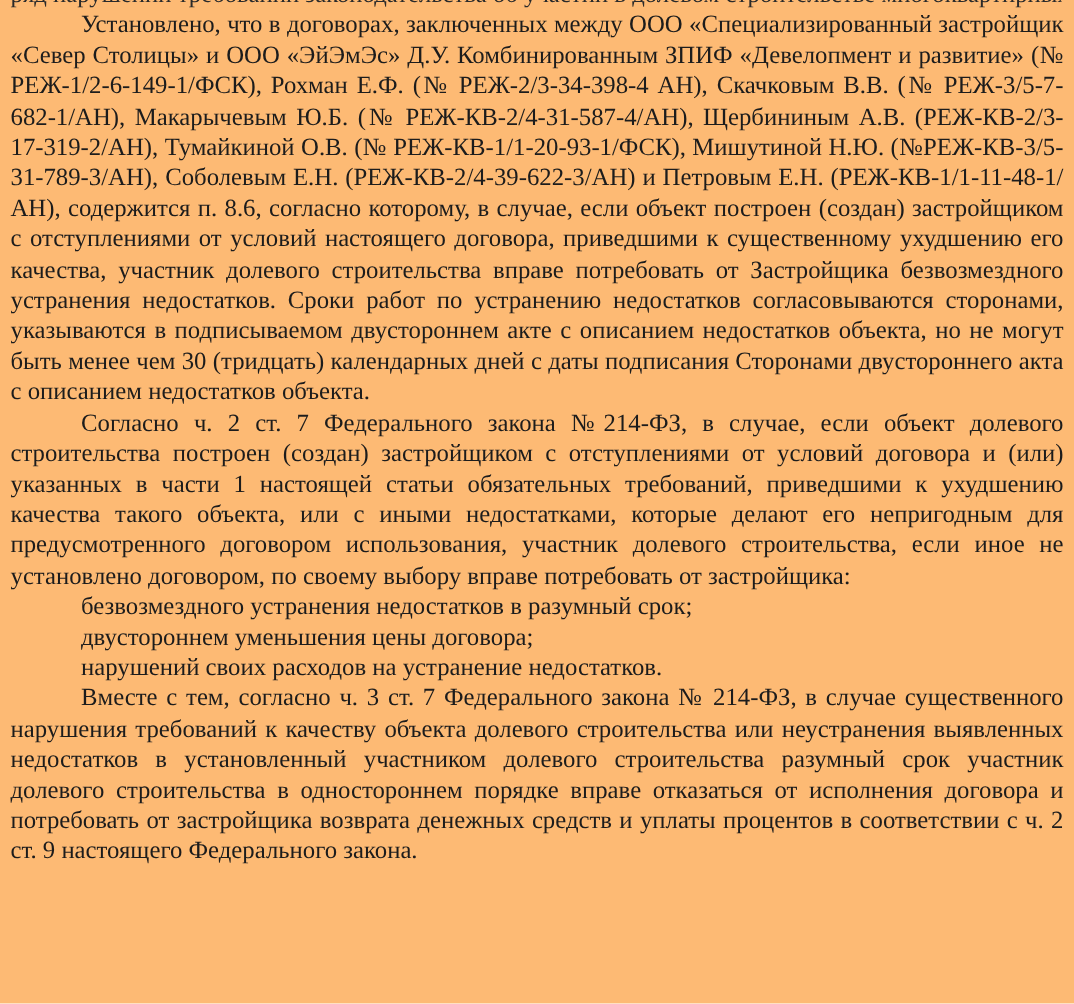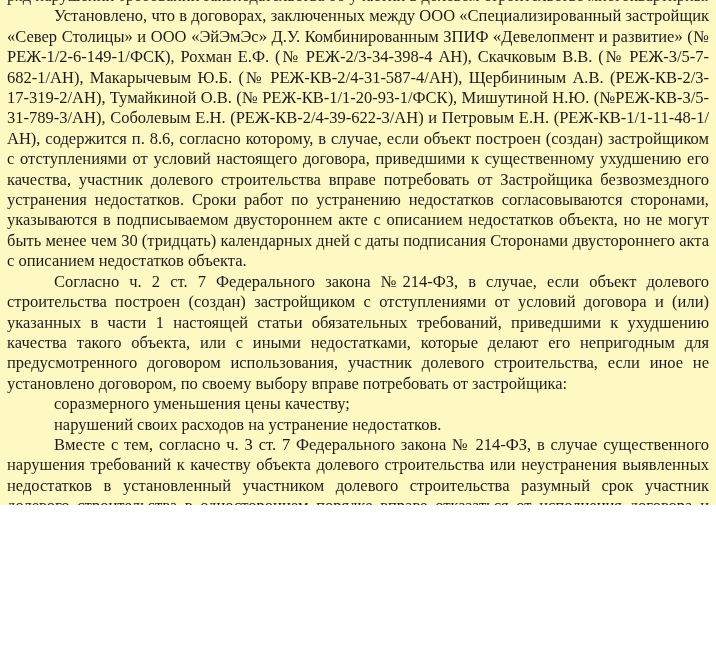--- a/index.html
+++ b/index.html
@@ -3,22 +3,22 @@
 <meta charset="utf-8">
 <style>
   html, body {
     margin: 0;
     padding: 0;
     background: #ffffff;
   }
   .sheet {
     position: relative;
     width: 716px;
-    height: 505px;
-    background: #fef9c3;
+    height: 669px;
+    background: #fdba74;
     overflow: hidden;
   }
   .text-block {
     position: absolute;
     left: 7px;
     top: -14px;
     width: 702px;
     font-family: "Liberation Serif", "DejaVu Serif", serif;
     font-size: 16.5px;
     line-height: 20.4px;
@@ -41,17 +41,18 @@
   }
 </style>
 </head>
 <body>
 
 <div class="sheet">
   <div class="text-block">
     <p class="clipped-line">ряд нарушений требований законодательства об участии в долевом строительстве многоквартирных домов и иных объектов недвижимости</p>
     <p>Установлено, что в договорах, заключенных между ООО «Специализированный застройщик «Север Столицы» и ООО «ЭйЭмЭс» Д.У. Комбинированным ЗПИФ «Девелопмент и развитие» (№ РЕЖ-1/2-6-149-1/ФСК), Рохман Е.Ф. (№ РЕЖ-2/3-34-398-4 АН), Скачковым В.В. (№ РЕЖ-3/5-7-682-1/АН), Макарычевым Ю.Б. (№ РЕЖ-КВ-2/4-31-587-4/АН), Щербининым А.В. (РЕЖ-КВ-2/3-17-319-2/АН), Тумайкиной О.В. (№ РЕЖ-КВ-1/1-20-93-1/ФСК), Мишутиной Н.Ю. (№РЕЖ-КВ-3/5-31-789-3/АН), Соболевым Е.Н. (РЕЖ-КВ-2/4-39-622-3/АН) и Петровым Е.Н. (РЕЖ-КВ-1/1-11-48-1/АН), содержится п. 8.6, согласно которому, в случае, если объект построен (создан) застройщиком с отступлениями от условий настоящего договора, приведшими к существенному ухудшению его качества, участник долевого строительства вправе потребовать от Застройщика безвозмездного устранения недостатков. Сроки работ по устранению недостатков согласовываются сторонами, указываются в подписываемом двустороннем акте с описанием недостатков объекта, но не могут быть менее чем 30 (тридцать) календарных дней с даты подписания Сторонами двустороннего акта с описанием недостатков объекта.</p>
     <p>Согласно ч. 2 ст. 7 Федерального закона №214-ФЗ, в случае, если объект долевого строительства построен (создан) застройщиком с отступлениями от условий договора и (или) указанных в части 1 настоящей статьи обязательных требований, приведшими к ухудшению качества такого объекта, или с иными недостатками, которые делают его непригодным для предусмотренного договором использования, участник долевого строительства, если иное не установлено договором, по своему выбору вправе потребовать от застройщика:</p>
-    <p class="list-line">соразмерного уменьшения цены качеству;</p>
+    <p class="list-line">безвозмездного устранения недостатков в разумный срок;</p>
+    <p class="list-line">двустороннем уменьшения цены договора;</p>
     <p class="list-line">нарушений своих расходов на устранение недостатков.</p>
     <p>Вместе с тем, согласно ч. 3 ст. 7 Федерального закона № 214-ФЗ, в случае существенного нарушения требований к качеству объекта долевого строительства или неустранения выявленных недостатков в установленный участником долевого строительства разумный срок участник долевого строительства в одностороннем порядке вправе отказаться от исполнения договора и потребовать от застройщика возврата денежных средств и уплаты процентов в соответствии с ч. 2 ст. 9 настоящего Федерального закона.</p>
   </div>
 </div>
 
 </body></html>

